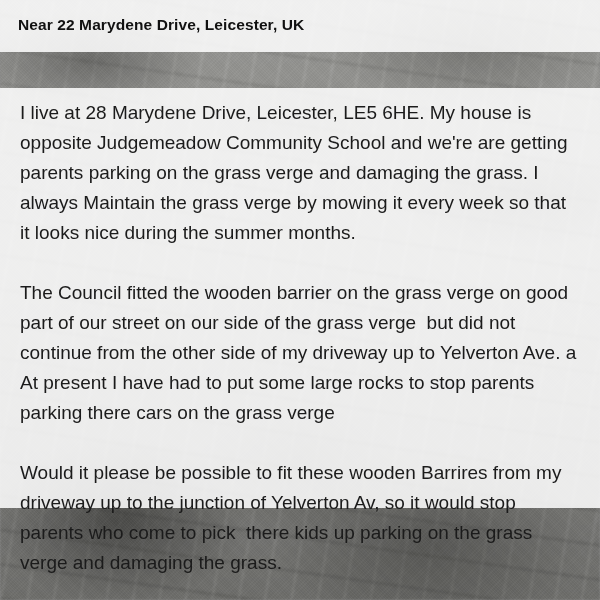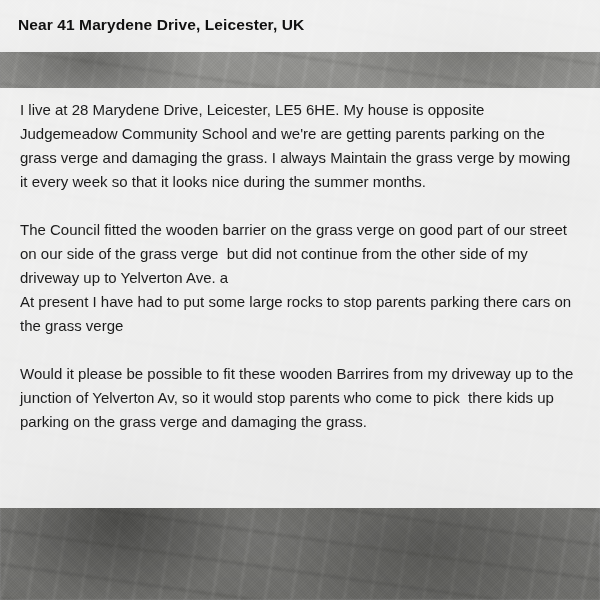--- a/index.html
+++ b/index.html
@@ -76,37 +76,37 @@
     top: 88px;
     width: 600px;
     height: 420px;
     background: rgba(255,255,255,0.86);
   }
   .body-text {
     position: absolute;
     left: 20px;
     top: 98px;
     width: 560px;
-    font-size: 15px;
-    line-height: 24px;
+    font-size: 19px;
+    line-height: 30px;
     color: #1b1b1b;
     white-space: pre-wrap;
     word-wrap: break-word;
   }
 </style>
 </head>
 <body>
 
 <div class="page">
 
   <div class="photo"></div>
   <div class="photo-grain"></div>
 
   <div class="header-band"></div>
-  <div class="title">Near 41 Marydene Drive, Leicester, UK</div>
+  <div class="title">Near 22 Marydene Drive, Leicester, UK</div>
 
   <div class="body-band"></div>
   <div class="body-text">I live at 28 Marydene Drive, Leicester, LE5 6HE. My house is opposite Judgemeadow Community School and we're are getting parents parking on the grass verge and damaging the grass. I always Maintain the grass verge by mowing it every week so that it looks nice during the summer months.
 
 The Council fitted the wooden barrier on the grass verge on good part of our street on our side of the grass verge  but did not continue from the other side of my driveway up to Yelverton Ave. a
 At present I have had to put some large rocks to stop parents parking there cars on the grass verge
 
 Would it please be possible to fit these wooden Barrires from my driveway up to the junction of Yelverton Av, so it would stop parents who come to pick  there kids up parking on the grass verge and damaging the grass.</div>
 
 </div>

